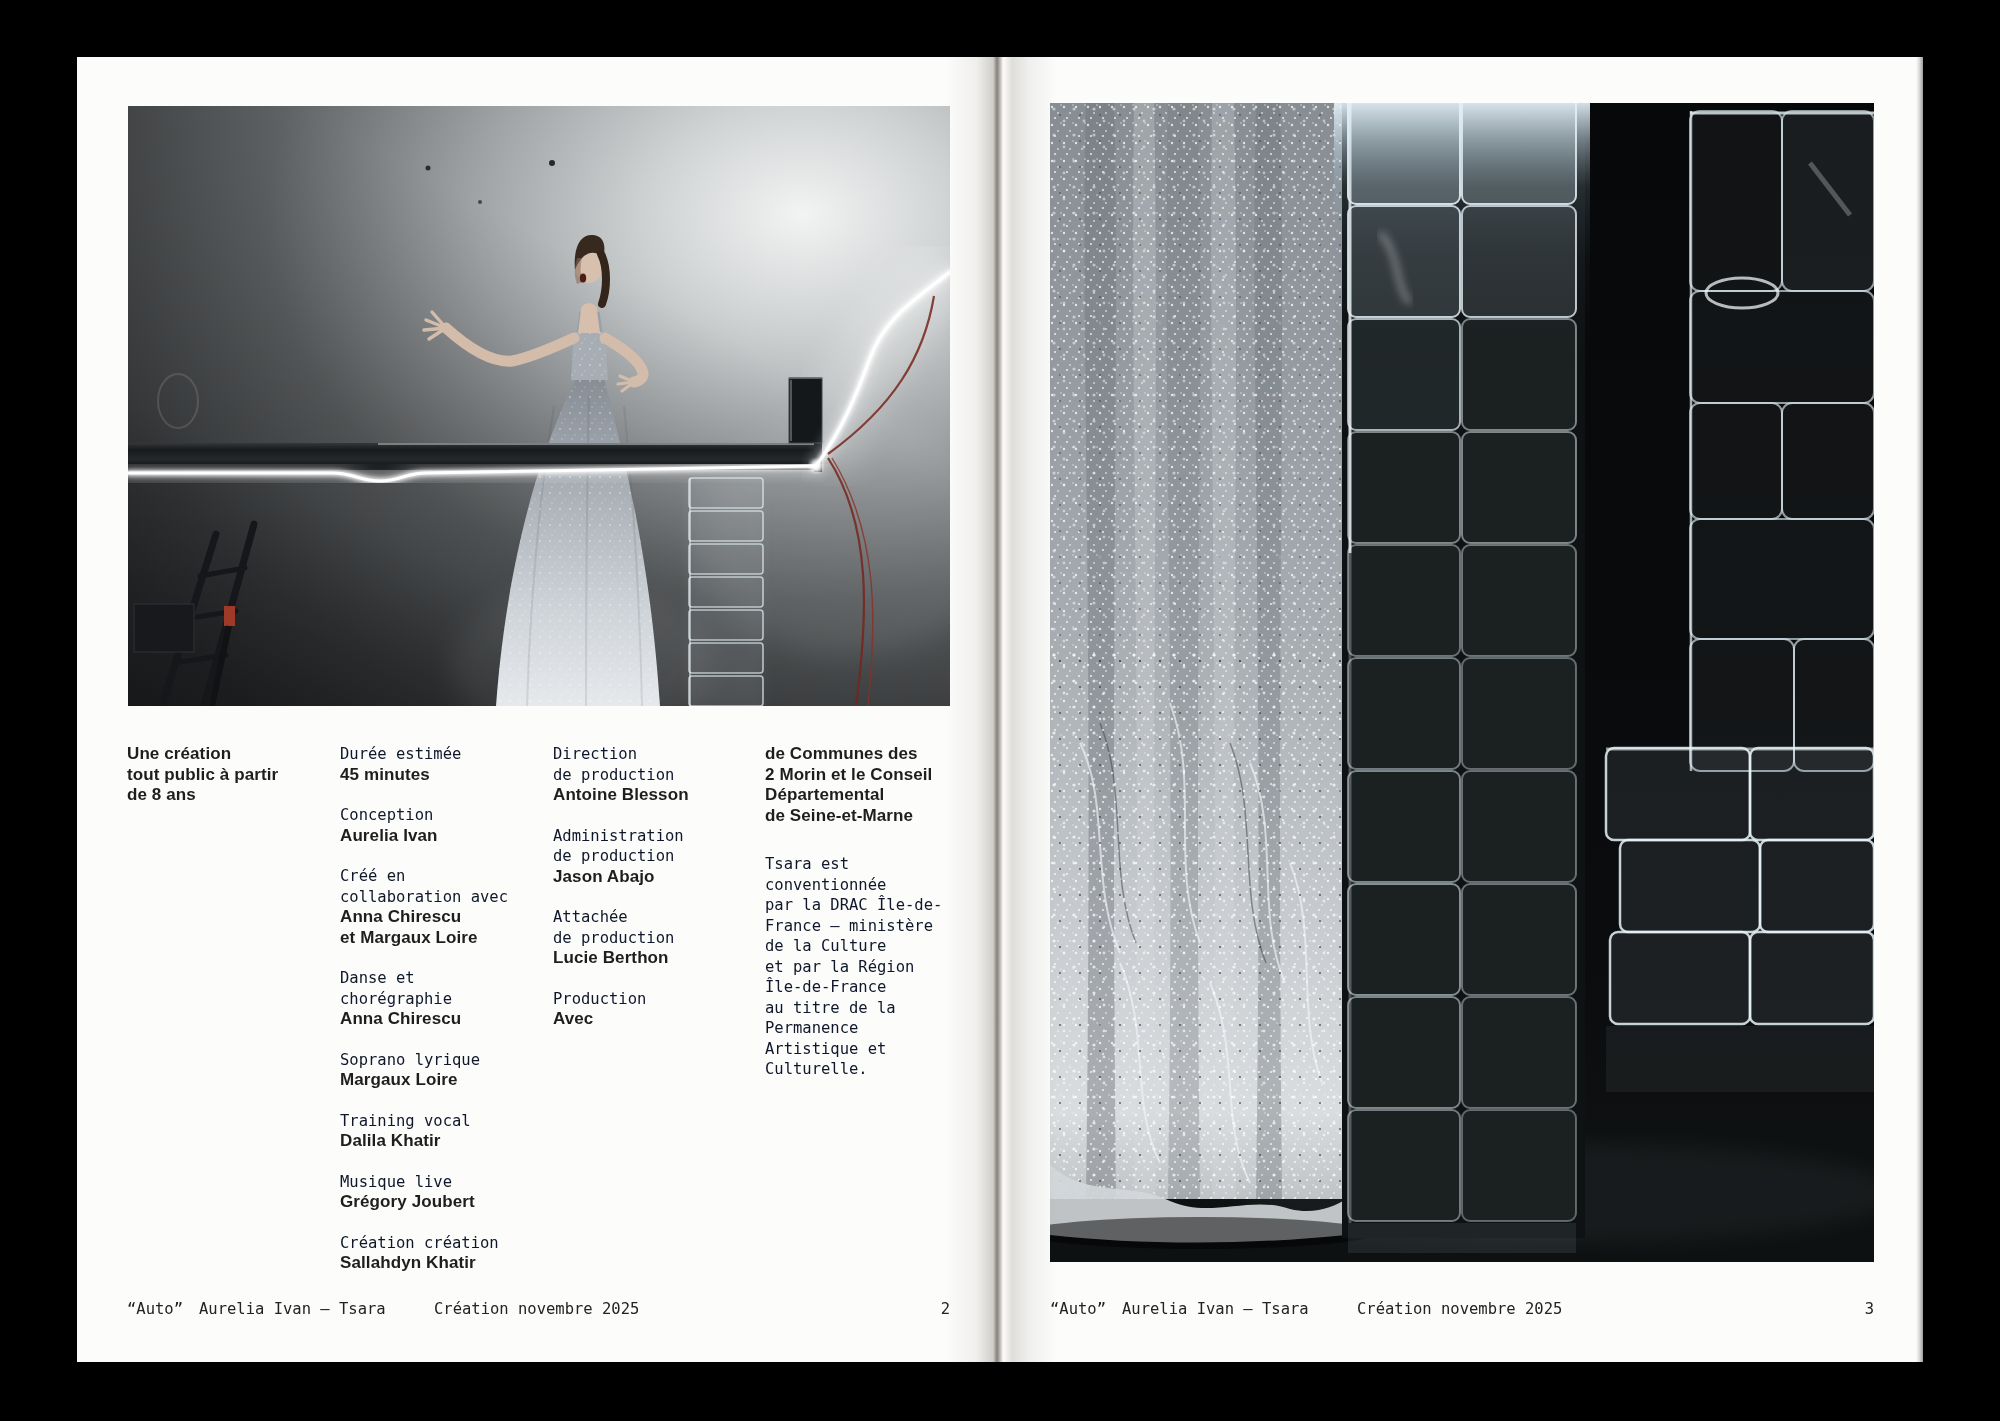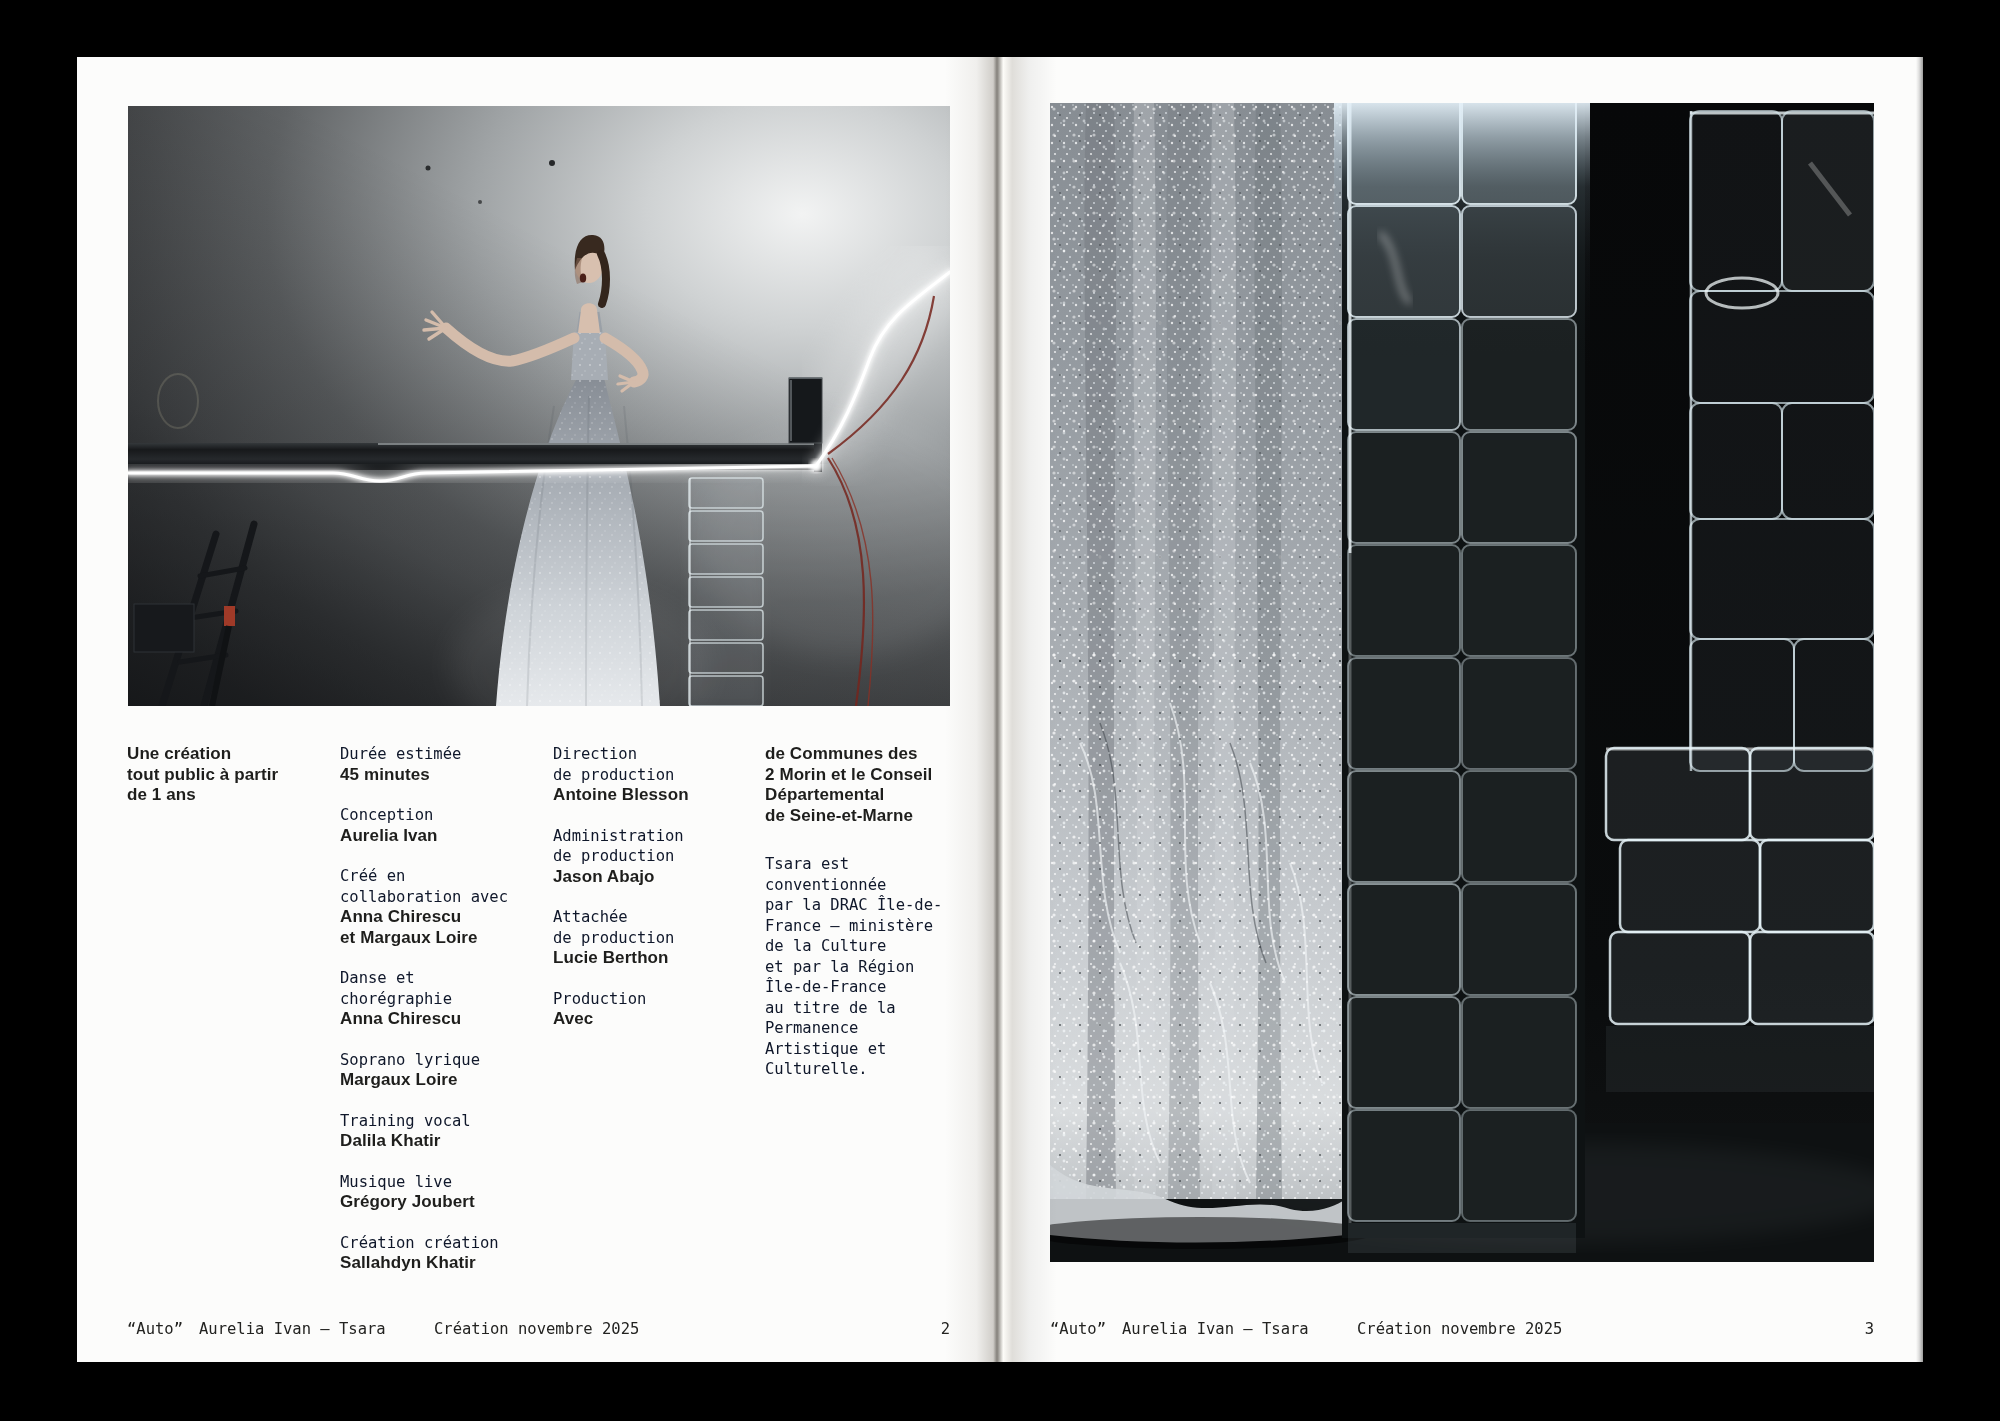--- a/index.html
+++ b/index.html
@@ -17,21 +17,21 @@
   .colA{position:absolute;left:263px;top:687px;width:210px;}
   .colB{position:absolute;left:476px;top:687px;width:210px;}
   .colC{position:absolute;left:688px;top:687px;width:190px;}
   .nm{font-family:"Liberation Sans",sans-serif;font-weight:700;font-size:17px;line-height:20.5px;
       white-space:pre-line;color:#1e1e1c;letter-spacing:.1px;}
   .role{font-family:"DejaVu Sans Mono","Liberation Mono",monospace;font-size:15.5px;line-height:20.5px;
       white-space:pre-line;color:#0f172a;}
   .credit{margin-bottom:20px;}
   .mt{margin-top:28px;}
   .pfooter{position:absolute;top:1243px;height:22px;
-      font-family:"DejaVu Sans Mono","Liberation Mono",monospace;font-size:15.5px;color:#232321;margin-top:20px;}
+      font-family:"DejaVu Sans Mono","Liberation Mono",monospace;font-size:15.5px;color:#232321;}
   .page.left .pfooter{left:50px;width:823px;}
   .page.right .pfooter{left:53px;width:824px;}
   .pfooter span{position:absolute;top:0;white-space:nowrap;}
   .f-title{left:0;}
   .f-author{left:72px;}
   .f-note{left:307px;}
   .f-num{right:0;}
   .gutter{position:absolute;left:868px;top:0;width:112px;height:100%;pointer-events:none;
       background:linear-gradient(90deg,rgba(0,0,0,0) 0%,rgba(98,88,70,.08) 28%,rgba(84,74,58,.26) 43%,
       rgba(50,44,34,.55) 46%,rgba(50,44,34,.55) 47%,rgba(255,252,240,.25) 52%,rgba(110,100,82,.20) 60%,
@@ -184,21 +184,21 @@
           <g fill="none">
             <path d="M806,190 C796,250 766,300 700,348" stroke="#76251c" stroke-width="2.2" opacity="0.85"></path>
             <path d="M700,352 C744,420 740,510 728,600" stroke="#76251c" stroke-width="2.2" opacity="0.85"></path>
             <path d="M704,352 C752,430 748,520 740,600" stroke="#8a3024" stroke-width="1.4" opacity="0.8"></path>
           </g>
         </svg>
       </figure>
 
       <div class="intro nm">Une création
 tout public à partir
-de 1 ans</div>
+de 8 ans</div>
 
       <div class="colA">
         <div class="credit">
             <div class="role">Durée estimée</div>
             <div class="nm">45 minutes</div>
           </div>
         <div class="credit">
             <div class="role">Conception</div>
             <div class="nm">Aurelia Ivan</div>
           </div>

